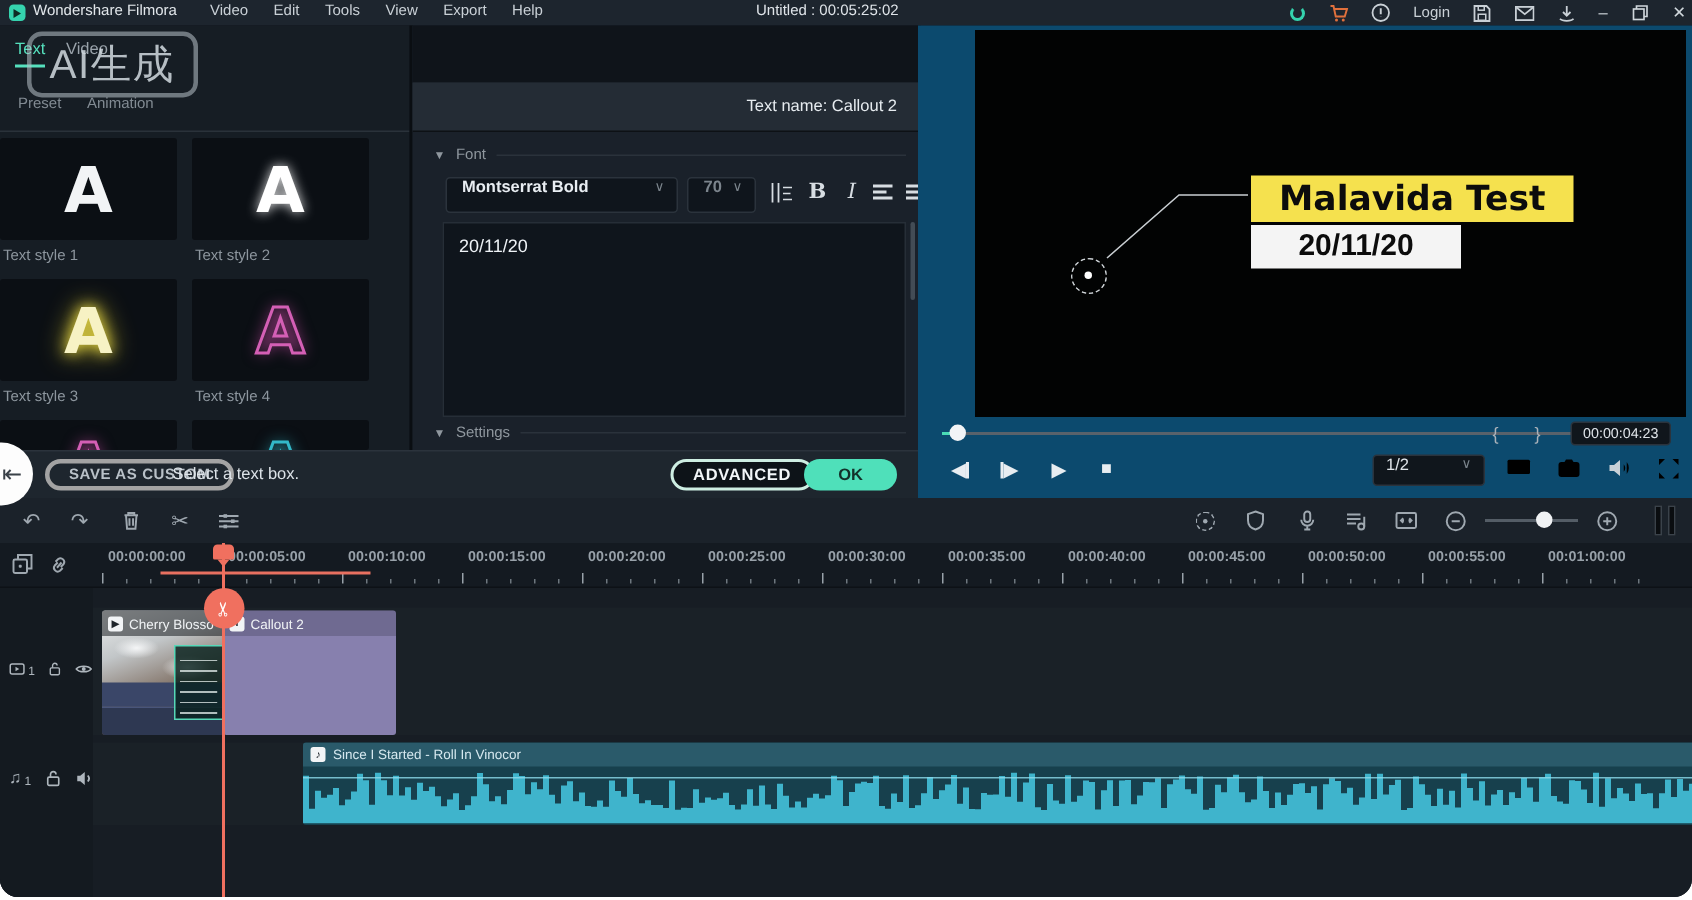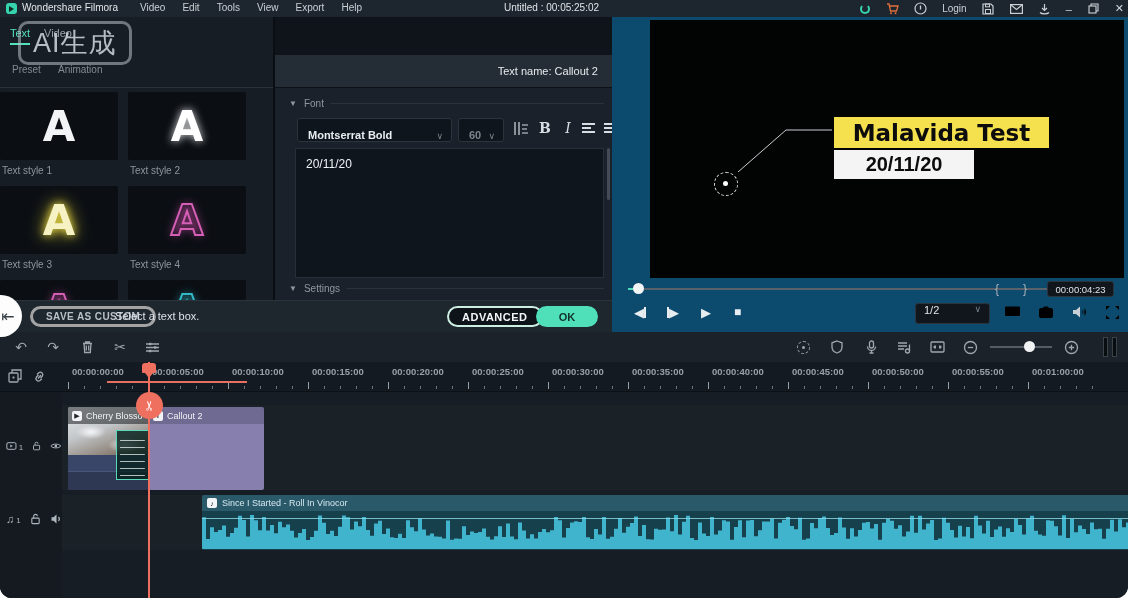--- a/index.html
+++ b/index.html
@@ -48,21 +48,21 @@
   .advanced { left:447px; top:5px; padding:0 13px; border:2px solid #cdeee2; background:#0d1318; color:#f2f6f8; font-size:11px; font-weight:800; letter-spacing:.5px; }
   .okbtn { left:536px; top:5px; width:62px; background:#4fe0ba; color:#13312a; font-size:11px; font-weight:800; }
 
   
   .mid-panel { position:absolute; left:275px; top:0; width:337px; height:315px; background:#1a212a; }
   .mid-top { position:absolute; left:0; right:0; top:0; height:38px; background:#0f141a; }
   .mid-header { position:absolute; left:0; right:0; top:38px; height:33px; background:#242c35; border-bottom:1px solid #0d1115; color:#e6ebef; font-size:11px; display:flex; align-items:center; justify-content:flex-end; padding-right:14px; }
   .sec-row { position:absolute; left:14px; right:8px; display:flex; align-items:center; gap:7px; color:#8f979e; font-size:10px; }
   .sec-row .tri { font-size:8px; color:#8f979e; }
   .sec-row .line { flex:1; height:1px; background:#2a323b; }
-  .selbox { position:absolute; height:24px; background:#0f151c; border:1px solid #2b333c; border-radius:3px; display:flex; align-items:flex-end; padding:16px 8px 0 10px; color:#e8edf2; font-size:11px; font-weight:bold; }
+  .selbox { position:absolute; height:24px; background:#0f151c; border:1px solid #2b333c; border-radius:3px; display:flex; align-items:flex-start; padding:0 8px 0 10px; color:#e8edf2; font-size:11px; font-weight:bold; }
   .selbox .chev { margin-left:auto; color:#7b848c; font-size:9px; font-weight:normal; }
   .fmt { position:absolute; top:101px; width:20px; height:20px; display:flex; align-items:center; justify-content:center; color:#d7dde2; }
   .fmt-b { font-family:"DejaVu Serif","Liberation Serif",serif; font-weight:bold; font-size:14px; }
   .fmt-i { font-family:"DejaVu Serif","Liberation Serif",serif; font-style:italic; font-size:14px; }
   .alines i { display:block; height:1.6px; background:#d7dde2; margin:2.2px 0; }
   .textarea { position:absolute; left:20px; right:8px; top:131px; height:130px; background:#0f151c; border:1px solid #262e37; color:#eef2f6; font-size:12px; padding:8px 10px; }
   .mid-scroll { position:absolute; right:2px; top:131px; width:3px; height:52px; background:#434c55; border-radius:2px; }
 
   
   .preview-panel { position:absolute; left:612px; top:0; width:516px; height:315px; background:#0c4a6e; }
@@ -249,21 +249,21 @@
         <span class="tri">▼</span>
         <span>Font</span>
         <span class="line"></span>
       </div>
 
       <div class="selbox" style="left:22px;top:101px;width:155px">
         <span>Montserrat Bold</span>
         <span class="chev">∨</span>
       </div>
       <div class="selbox" style="left:183px;top:101px;width:46px;color:#7b848c">
-        <span>60</span>
+        <span>70</span>
         <span class="chev">∨</span>
       </div>
 
       <span class="fmt" style="left:236px">
         <svg width="16" height="15" viewBox="0 0 16 15">
             <path d="M2 1v13M6 1v13" stroke="#d7dde2" stroke-width="1.2"></path>
             <path d="M9 4h6M9 8h5M9 12h6" stroke="#d7dde2" stroke-width="1.1"></path>
           </svg>
       </span>
       <span class="fmt fmt-b" style="left:260px">B</span>

